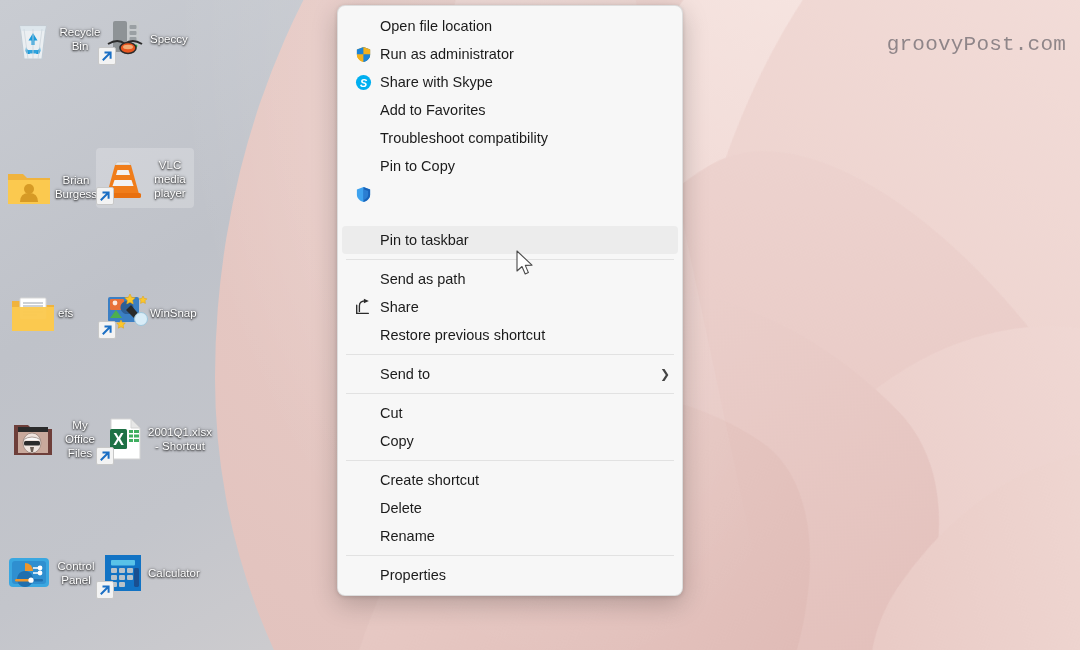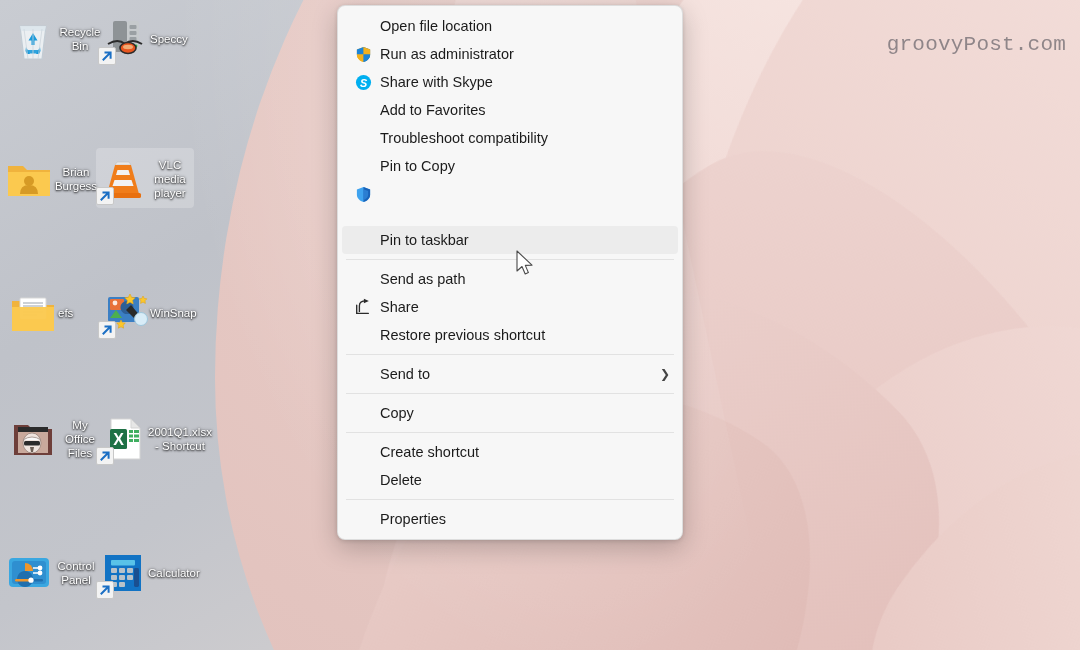--- a/index.html
+++ b/index.html
@@ -177,21 +177,21 @@
       <ellipse cx="28" cy="33" rx="5" ry="2.2" fill="#f2c08a" opacity=".8"></ellipse>
     </svg>
         <span class="shortcut-badge">
             <svg width="14" height="14" viewBox="0 0 14 14">
     <path d="M3.5,10.5 L10,4 M5.5,3.6 H10.6 V8.7" stroke="#1b6fc4" stroke-width="2" fill="none" stroke-linecap="square"></path>
   </svg>
           </span>
      </div>
      <div class="icon-label">Speccy</div>
       </div>
-      <div class="icon-cell" style="left: 2px; top: 148px;">
+      <div class="icon-cell" style="left: 2px; top: 156px;">
         <div class="icon-art">
         <svg width="50" height="50" viewBox="0 0 50 50">
       <path d="M4,12 L19,12 L23,16 L46,16 L46,42 L4,42 Z" fill="#f0b33d"></path>
       <path d="M4,18 L46,18 L46,42 L4,42 Z" fill="#fbc94f"></path>
       <circle cx="25" cy="27" r="5" fill="#d69a25"></circle>
       <path d="M16,40 Q16,31 25,31 Q34,31 34,40 Z" fill="#d69a25"></path>
     </svg>
         
      </div>
      <div class="icon-label">Brian Burgess</div>
@@ -420,32 +420,40 @@
         <div class="menu-item">
           <span class="mi-icon"></span>
        <span class="mi-label">Send to</span>
        <span class="mi-chevron">❯</span>
         </div>
       </div>
       <div class="menu-sep"></div>
       <div class="menu-group">
         <div class="menu-item">
           <span class="mi-icon"></span>
+       <span class="mi-label">Cut</span>
+       </div>
+        <div class="menu-item">
+          <span class="mi-icon"></span>
        <span class="mi-label">Copy</span>
        </div>
       </div>
       <div class="menu-sep"></div>
       <div class="menu-group">
         <div class="menu-item">
           <span class="mi-icon"></span>
        <span class="mi-label">Create shortcut</span>
        </div>
         <div class="menu-item">
           <span class="mi-icon"></span>
        <span class="mi-label">Delete</span>
+       </div>
+        <div class="menu-item">
+          <span class="mi-icon"></span>
+       <span class="mi-label">Rename</span>
        </div>
       </div>
       <div class="menu-sep"></div>
       <div class="menu-group">
         <div class="menu-item">
           <span class="mi-icon"></span>
        <span class="mi-label">Properties</span>
        </div>
       </div>
     </div>

